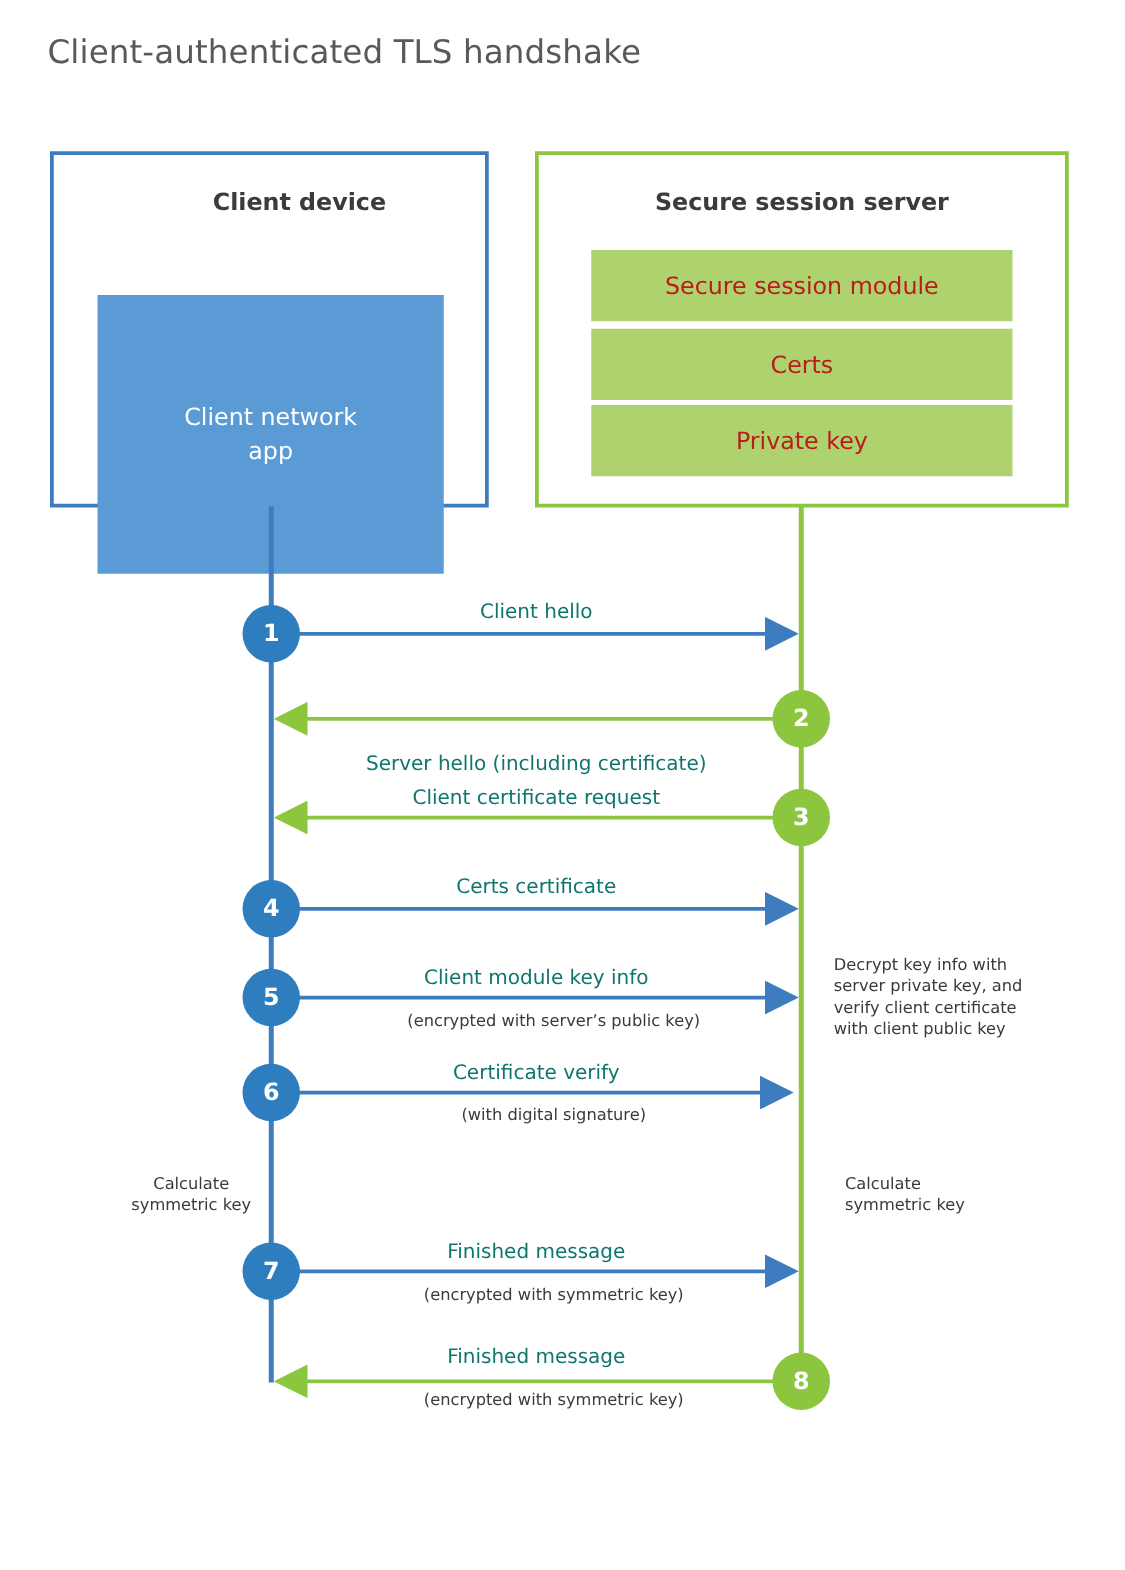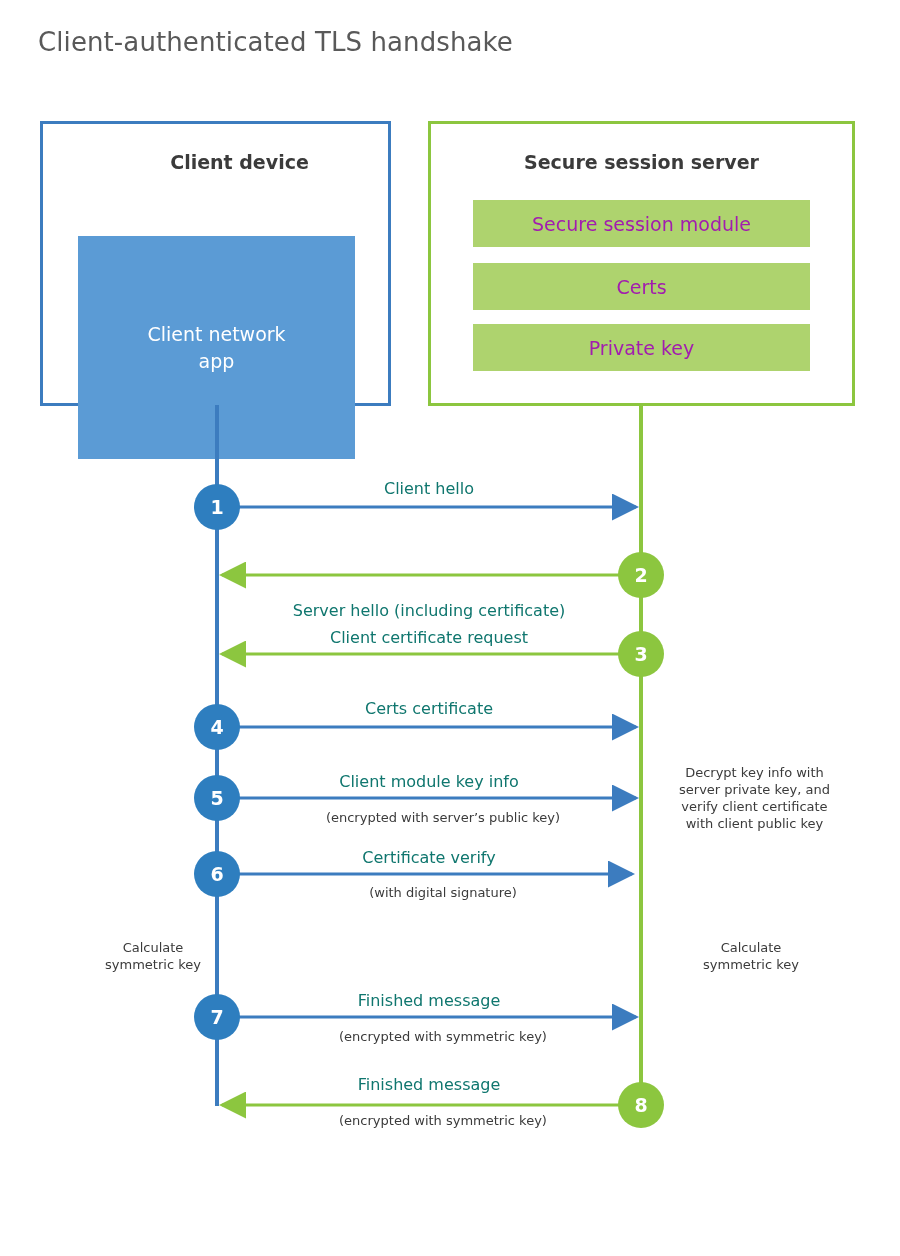--- a/index.html
+++ b/index.html
@@ -79,23 +79,23 @@
     justify-content: center;
     text-align: center;
     margin-top: 40px;
   }
   #client-app .inner { padding: 0 16px; }
 
   
   .server-bar {
     left: 473px;
     width: 337px;
-    height: 47px;
+    height: 57px;
     background: #aed36e;
-    color: #a21caf;
+    color: #b91c1c;
     font-size: 19px;
     display: flex;
     align-items: center;
     justify-content: center;
     text-align: center;
   }
   #server-bar-0 { top: 200px; }
   #server-bar-1 { top: 263px; }
   #server-bar-2 { top: 324px; }
 
@@ -146,21 +146,21 @@
     text-align: center;
     transform: translateX(-50%);
     margin-left: 14px;
   }
 
   .side-note {
     font-size: 13px;
     line-height: 17px;
     color: #3b3b3b;
   }
-  .side-note-right { text-align: center; }
+  .side-note-right { text-align: left; }
   .side-note-left  { text-align: center; transform: translateX(-50%); }
 </style>
 </head>
 <body>
 
 <div id="canvas">
 
   <div class="abs" id="page-title">Client-authenticated TLS handshake</div>
 
   <div class="abs party-box" id="client-box">

